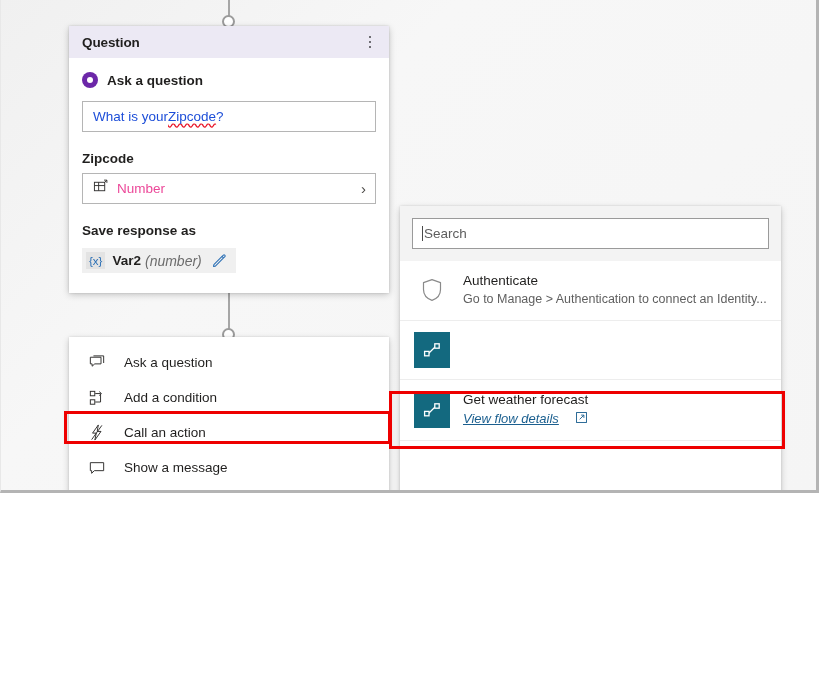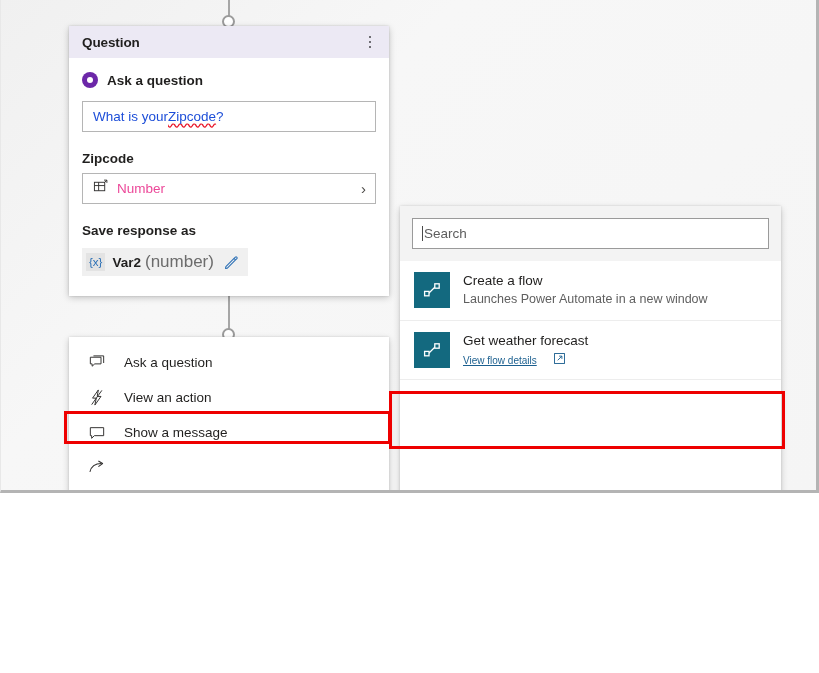--- a/index.html
+++ b/index.html
@@ -178,23 +178,24 @@
     padding: 1.5px 3px;
     line-height: 1.25;
     font-family: "Liberation Sans", sans-serif;
   }
   .var-name {
     font-size: 13.5px;
     color: #201f1e;
     font-weight: bold;
   }
   .var-type {
-    font-size: 17px;
+    font-size: 14px;
     color: #6c6c6c;
     margin-left: -3px;
+    font-style: italic;
   }
   .pencil {
     margin-left: 3px;
     cursor: pointer;
     display: flex;
   }
 
   
   .menu-card {
     position: absolute;
@@ -300,28 +301,29 @@
   }
   .action-sub {
     font-size: 12.5px;
     color: #5f5f5f;
     line-height: 1.5;
     white-space: nowrap;
     overflow: hidden;
     text-overflow: ellipsis;
   }
   .action-link {
-    font-size: 10px;
+    font-size: 13px;
     color: #1b5f8f;
     text-decoration: underline;
     line-height: 1.5;
     display: inline-flex;
     align-items: center;
     gap: 17px;
     cursor: pointer;
+    font-style: italic;
   }
 
   
   .redbox {
     position: absolute;
     border: 3px solid #ee0000;
     box-sizing: border-box;
     pointer-events: none;
   }
   #redbox-call-action { left: 63px; top: 411px; width: 327px; height: 33px; }
@@ -402,29 +404,40 @@
     <div class="menu-item">
       <span class="menu-icon">
         <svg width="16" height="16" viewBox="0 0 18 18">
           <path d="M1.5 2.5 H13.5 V10 H6.5 L3.5 12.6 V10 H1.5 Z" fill="none" stroke="#323130" stroke-width="1.1" stroke-linejoin="round"></path>
           <path d="M5 1 H16.5 V9" fill="none" stroke="#323130" stroke-width="1.1" stroke-linejoin="round"></path>
         </svg>
       </span>
       <span class="menu-label">Ask a question</span>
     </div>
 
+    <div class="menu-item">
+      <span class="menu-icon">
+        <svg width="16" height="16" viewBox="0 0 18 18">
+          <rect x="1.5" y="1.5" width="5" height="5" fill="none" stroke="#323130" stroke-width="1.1"></rect>
+          <rect x="1.5" y="11" width="5" height="5" fill="none" stroke="#323130" stroke-width="1.1"></rect>
+          <path d="M7 4 H13 V13.5 H7" fill="none" stroke="#323130" stroke-width="1.1"></path>
+          <path d="M11.5 1.8 L14 4 L11.5 6.2" fill="none" stroke="#323130" stroke-width="1.1"></path>
+        </svg>
+      </span>
+      <span class="menu-label">Add a condition</span>
+    </div>
 
     <div class="menu-item">
       <span class="menu-icon">
         <svg width="16" height="17" viewBox="0 0 18 19">
           <path d="M10.5 1 L4 10.2 H8.2 L6.6 18 L13.5 8.3 H9.2 Z" fill="none" stroke="#323130" stroke-width="1.1" stroke-linejoin="round"></path>
           <line x1="3" y1="17.5" x2="14.5" y2="1.5" stroke="#323130" stroke-width="1.1"></line>
         </svg>
       </span>
-      <span class="menu-label">View an action</span>
+      <span class="menu-label">Call an action</span>
     </div>
 
     <div class="menu-item">
       <span class="menu-icon">
         <svg width="16" height="16" viewBox="0 0 18 18">
           <path d="M1.5 3 H16.5 V12 H6 L3 15 V12 H1.5 Z" fill="none" stroke="#323130" stroke-width="1.1" stroke-linejoin="round"></path>
         </svg>
       </span>
       <span class="menu-label">Show a message</span>
     </div>
@@ -454,35 +467,42 @@
 
   <div class="action-panel">
 
     <div class="search-wrap">
       <div class="search-input">
         <span class="caret"></span>
         <span class="search-ph">Search</span>
       </div>
     </div>
 
+    <div class="action-row">
+      <span class="action-icon-wrap">
+        <svg width="22" height="24" viewBox="0 0 22 24">
+          <path d="M11 1.6 L19.5 4.6 V11.5 C19.5 17 15.5 20.8 11 22.4 C6.5 20.8 2.5 17 2.5 11.5 V4.6 Z" fill="none" stroke="#8a8a8a" stroke-width="1.2" stroke-linejoin="round"></path>
+        </svg>
+      </span>
+      <div class="action-text">
+        <div class="action-title">Authenticate</div>
+        <div class="action-sub">Go to Manage &gt; Authentication to connect an Identity...</div>
+      </div>
+    </div>
 
     <div class="action-row">
       <span class="action-icon-wrap">
         <span class="flow-tile">
           <svg width="22" height="22" viewBox="0 0 22 22">
             <line x1="7.5" y1="14.5" x2="14.5" y2="7.5" stroke="#ffffff" stroke-width="1.3"></line>
             <rect x="3.6" y="12.4" width="4.4" height="4.4" fill="#13697f" stroke="#ffffff" stroke-width="1.3"></rect>
             <rect x="13.8" y="4.8" width="4.4" height="4.4" fill="#13697f" stroke="#ffffff" stroke-width="1.3"></rect>
           </svg>
         </span>
       </span>
-      <div class="action-text">
-        <div class="action-title">Create a flow</div>
-        <div class="action-sub">Launches Power Automate in a new window</div>
-      </div>
     </div>
 
     <div class="action-row">
       <span class="action-icon-wrap">
         <span class="flow-tile">
           <svg width="22" height="22" viewBox="0 0 22 22">
             <line x1="7.5" y1="14.5" x2="14.5" y2="7.5" stroke="#ffffff" stroke-width="1.3"></line>
             <rect x="3.6" y="12.4" width="4.4" height="4.4" fill="#13697f" stroke="#ffffff" stroke-width="1.3"></rect>
             <rect x="13.8" y="4.8" width="4.4" height="4.4" fill="#13697f" stroke="#ffffff" stroke-width="1.3"></rect>
           </svg>

